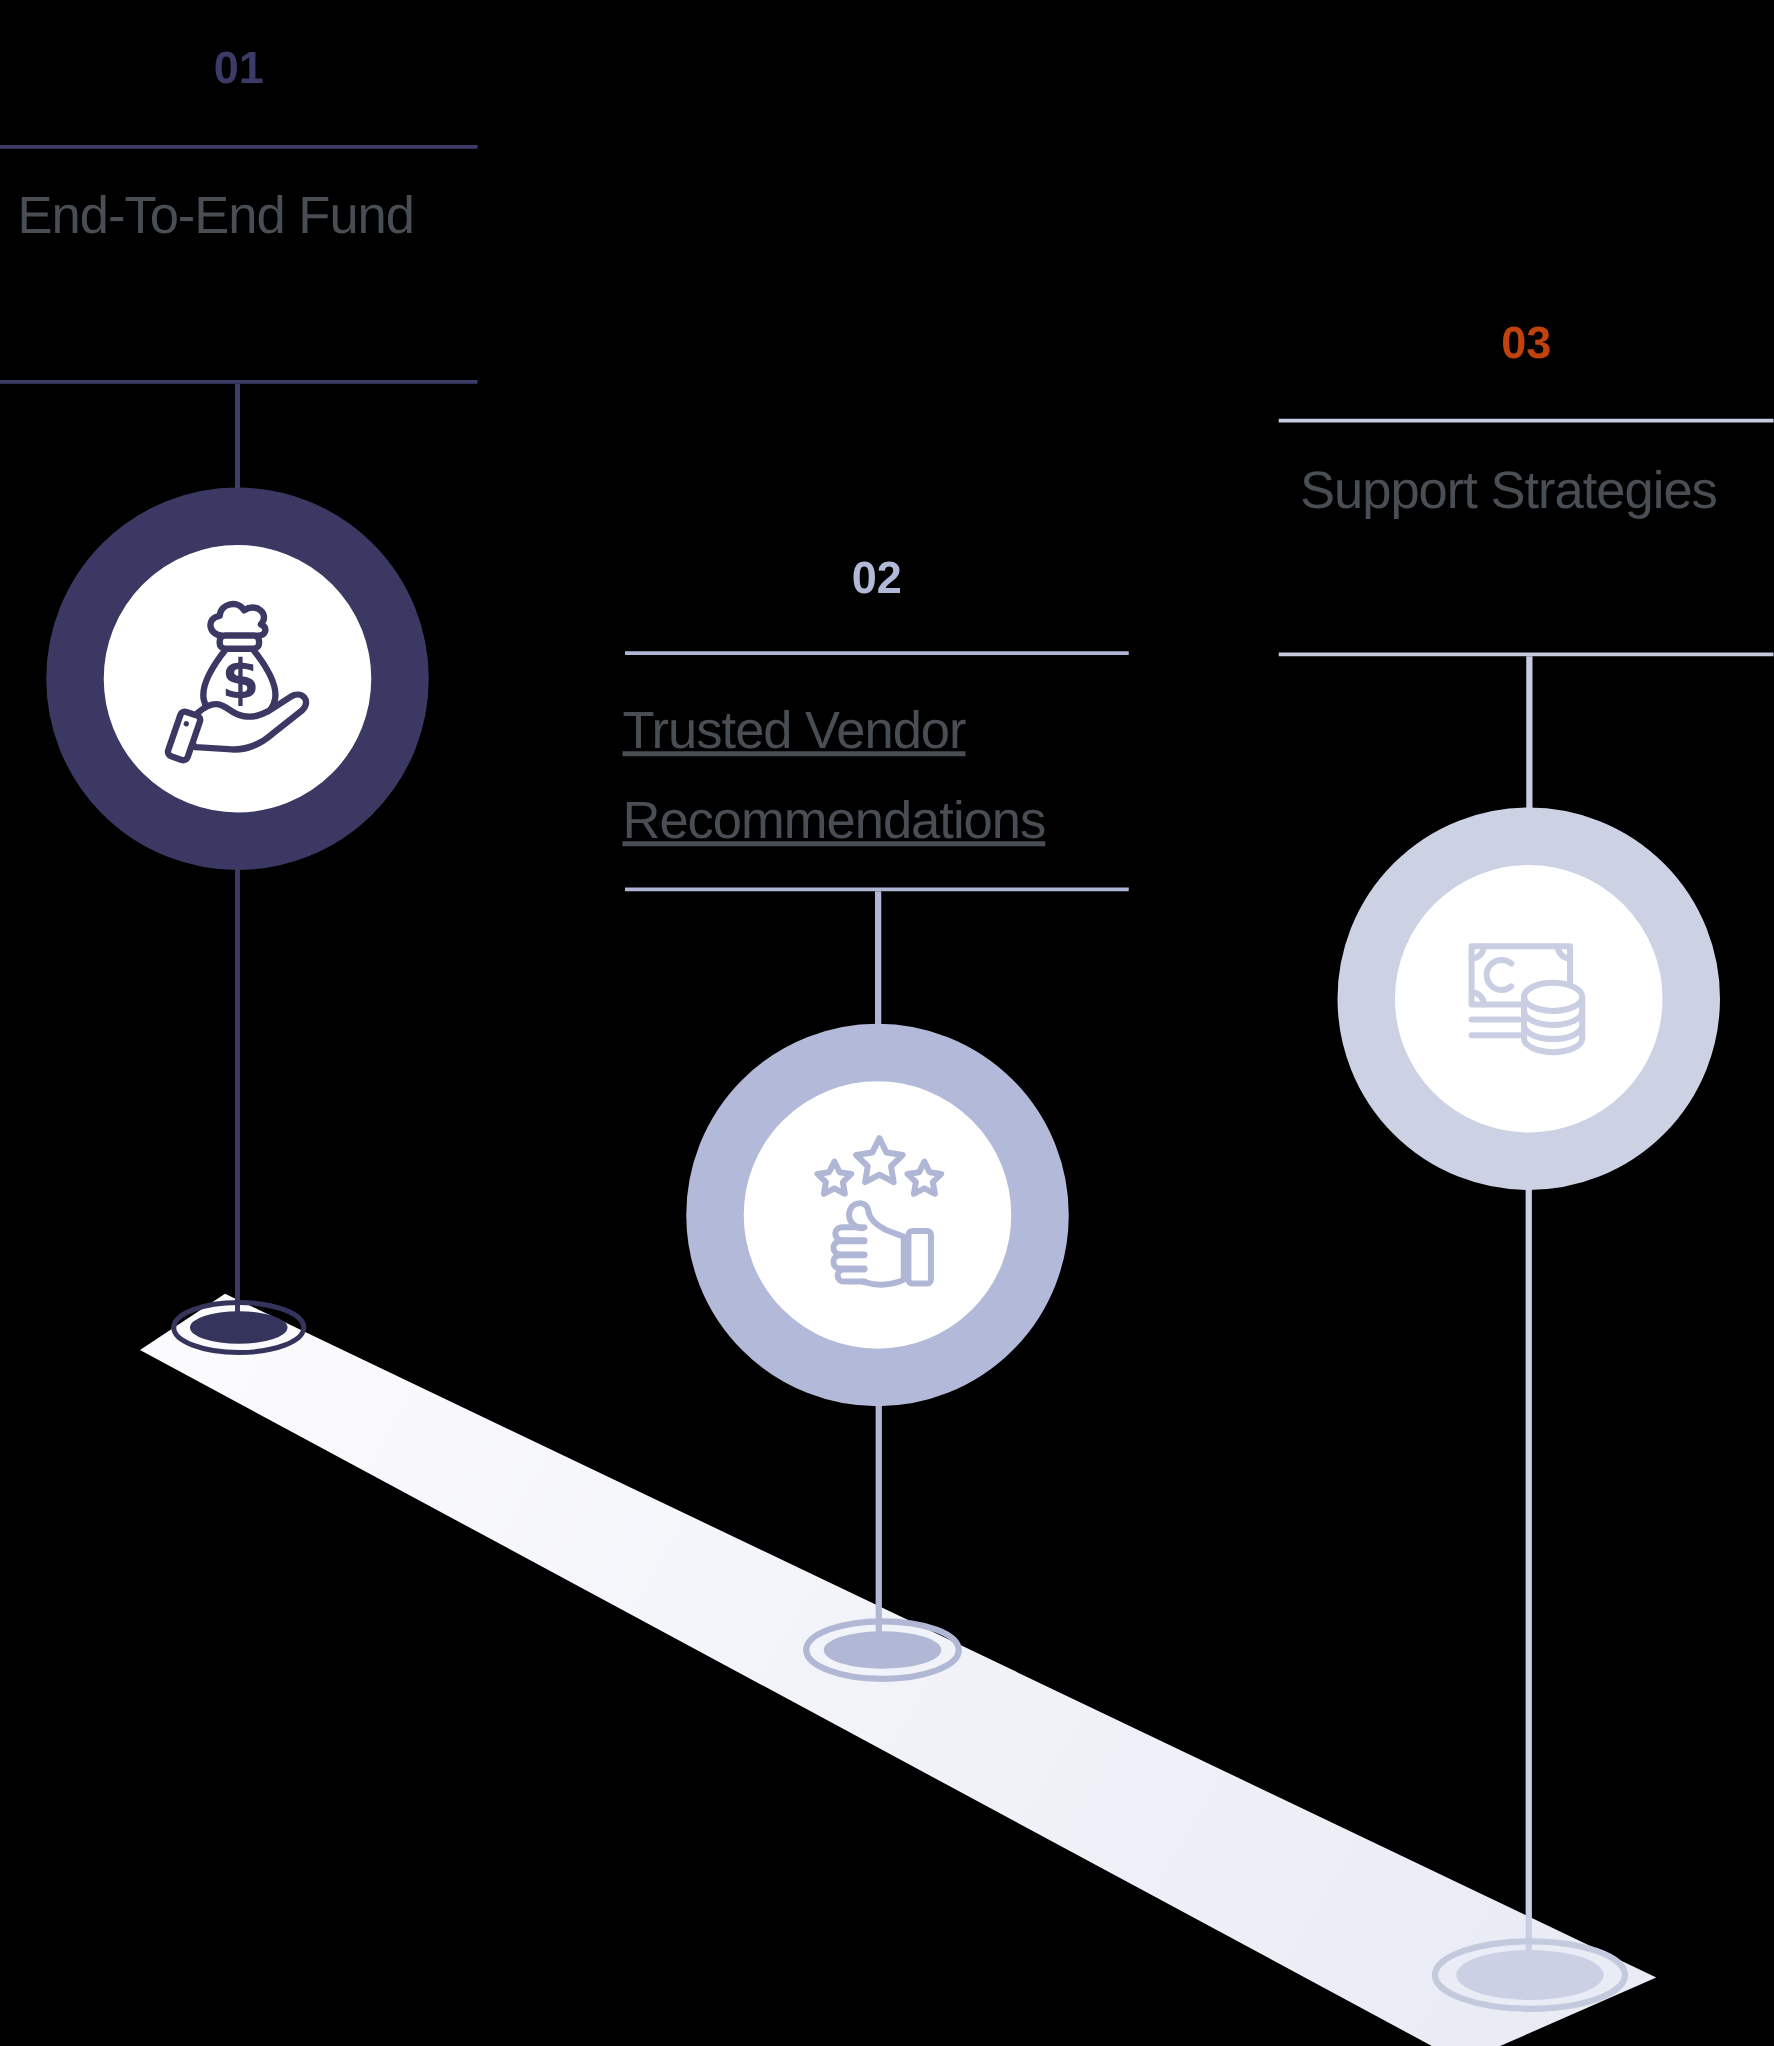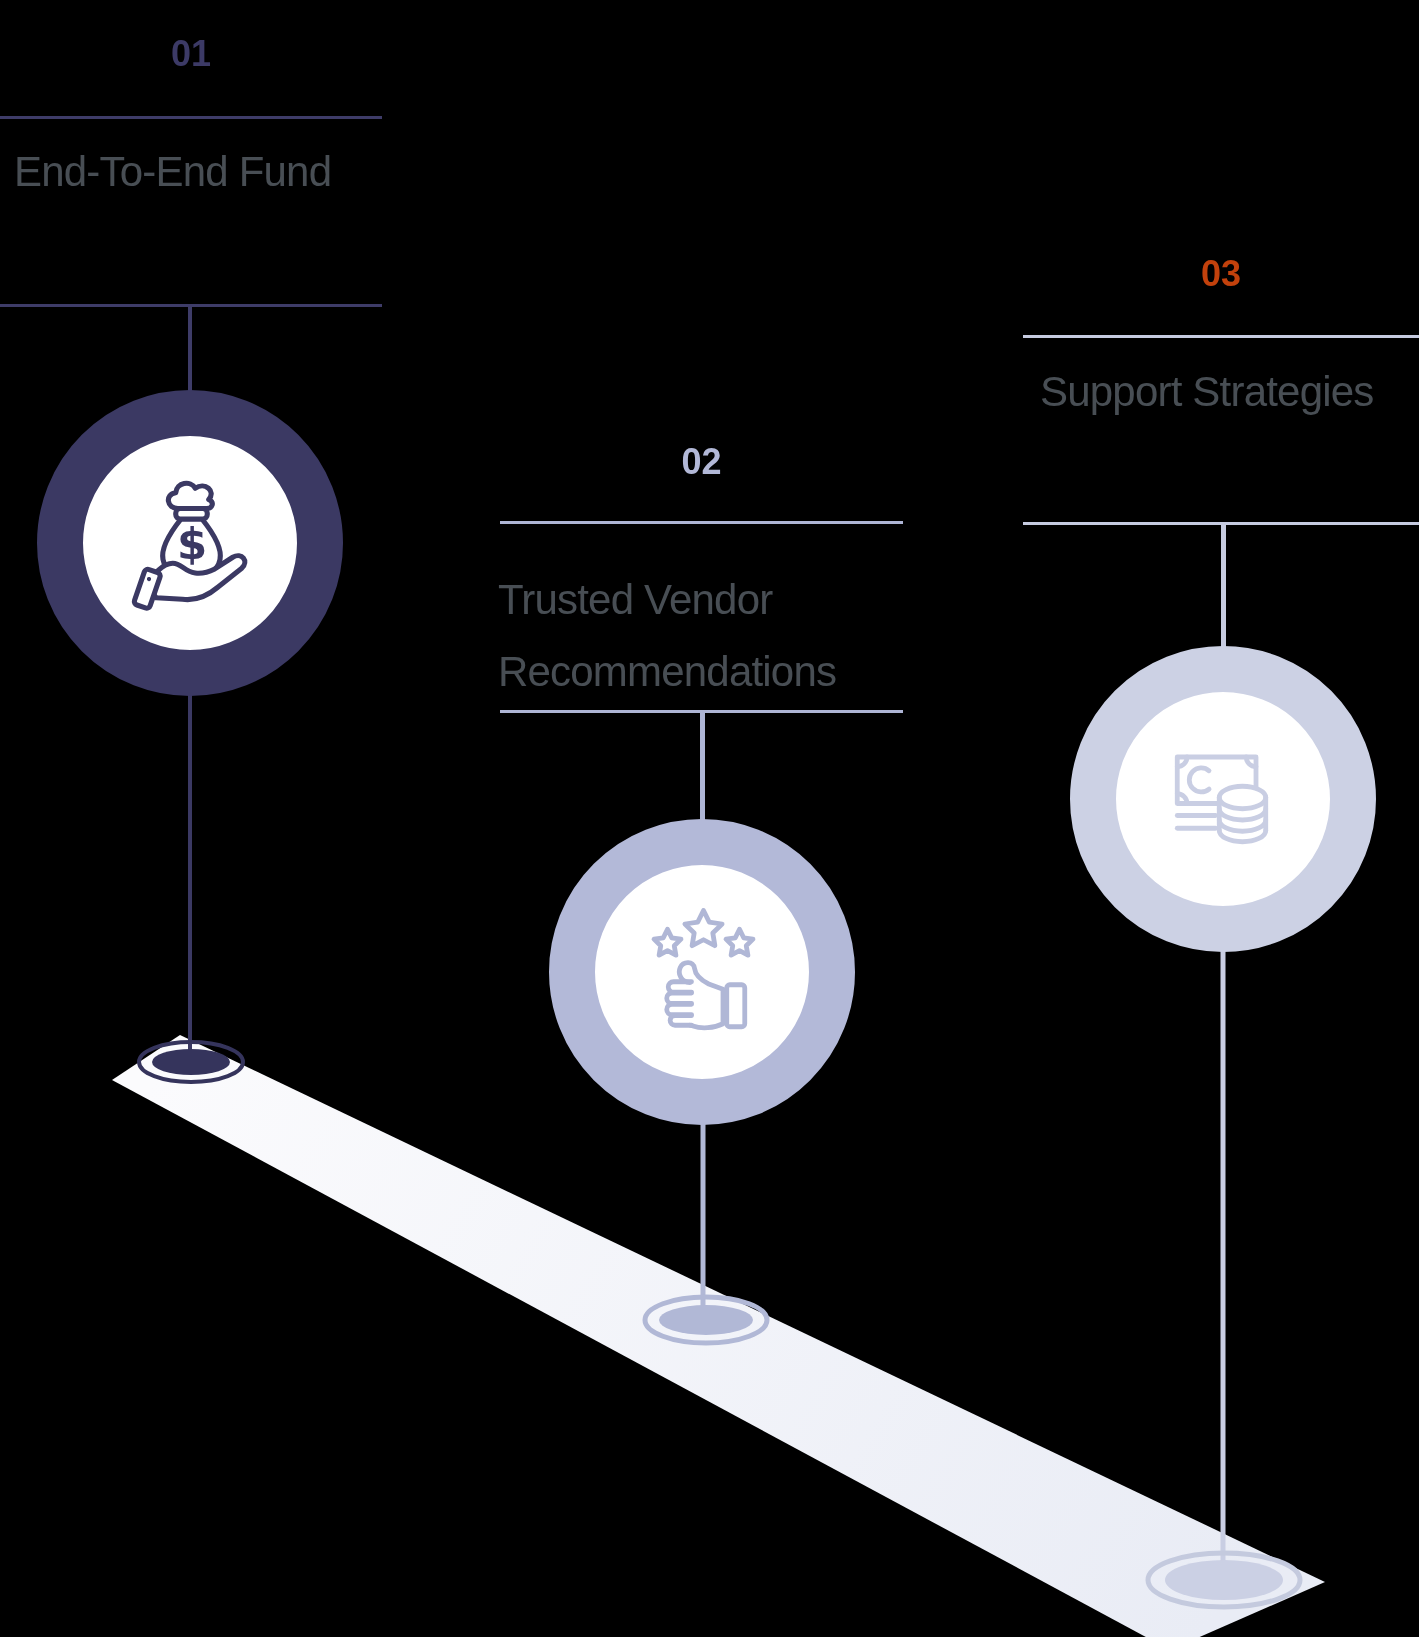--- a/index.html
+++ b/index.html
@@ -102,21 +102,21 @@
       <g transform="translate(21.5,80.5) rotate(19)">
         <rect x="-5.5" y="-12.5" width="11" height="25" rx="2.5" fill="#fff"></rect>
         <circle cx="-1" cy="-6.5" r="1.4" fill="#3b3963" stroke="none"></circle>
       </g>
     </g>
   </svg>
 </div>
 
 <div class="step-number num-2" style="left:500px;top:434px;width:403px;">02</div>
 <div class="hline hl-2" style="left:500px;top:521px;width:403px;"></div>
-<div class="title" style="left:498px;top:564px;">
+<div class="title" style="left:498px;top:548px;text-decoration:underline;">
   <div>Trusted Vendor</div>
   <div>Recommendations</div>
 </div>
 <div class="hline hl-2" style="left:500px;top:710px;width:403px;"></div>
 <div class="vline vl-2" style="left:700px;top:713px;height:108px;"></div>
 
 <div class="circle ring-2" style="left:549px;top:819px;">
   <svg class="icon-svg" width="150" height="150" viewBox="0 0 100 100">
     <g stroke="#b0b7d6" stroke-width="3.2" stroke-linecap="round" stroke-linejoin="round" fill="none">
       <path d="M51,9 L54.8,16.7 L63.4,18 L57.2,24 L58.6,32.5 L51,28.5 L43.4,32.5 L44.8,24 L38.6,18 L47.2,16.7 Z"></path>

